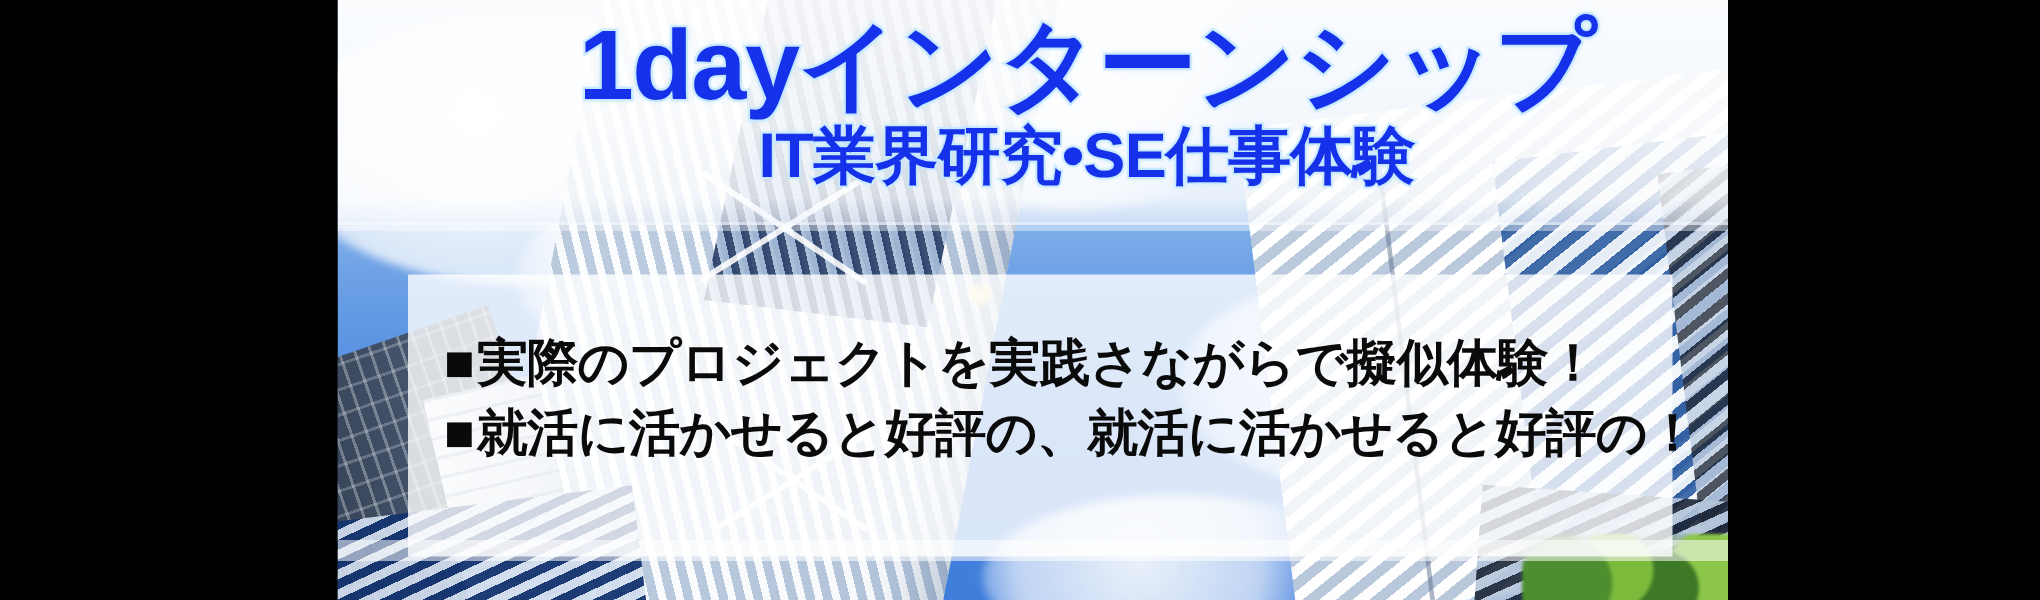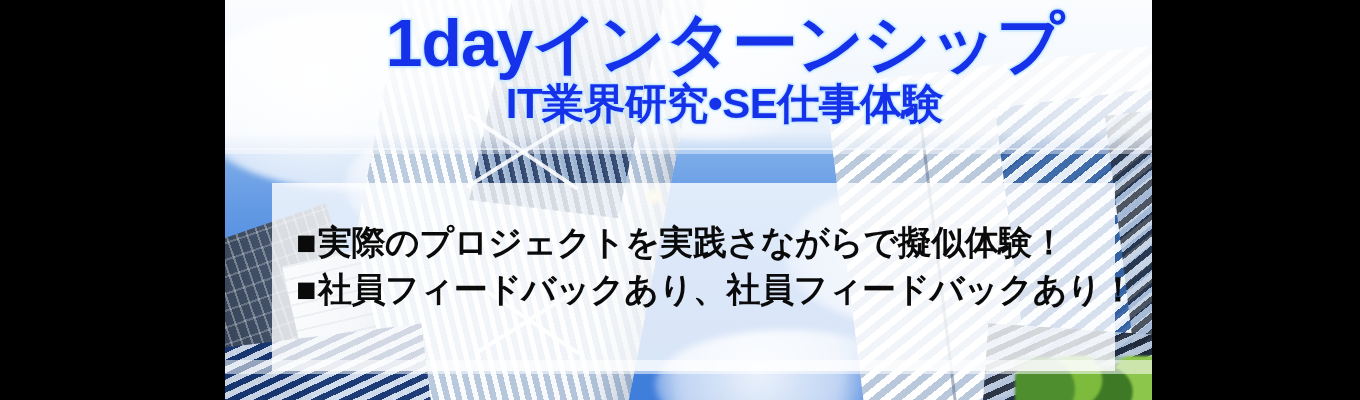--- a/index.html
+++ b/index.html
@@ -390,20 +390,20 @@
   <div id="headline">
     <div id="title-main">1dayインターンシップ</div>
     <div id="title-sub">IT業界研究•SE仕事体験</div>
   </div>
 
   <div id="bullets">
     <div class="bullet-line">
       <span class="bullet-mark">■</span><span>実際のプロジェクトを実践さながらで擬似体験！</span>
     </div>
     <div class="bullet-line">
-      <span class="bullet-mark">■</span><span>社員フィードバックあり、社員フィードバックあり！</span>
+      <span class="bullet-mark">■</span><span>就活に活かせると好評の、就活に活かせると好評の！</span>
     </div>
   </div>
 
   <div class="pillar left"></div>
   <div class="pillar right"></div>
 
 </div>
 
 </body></html>

